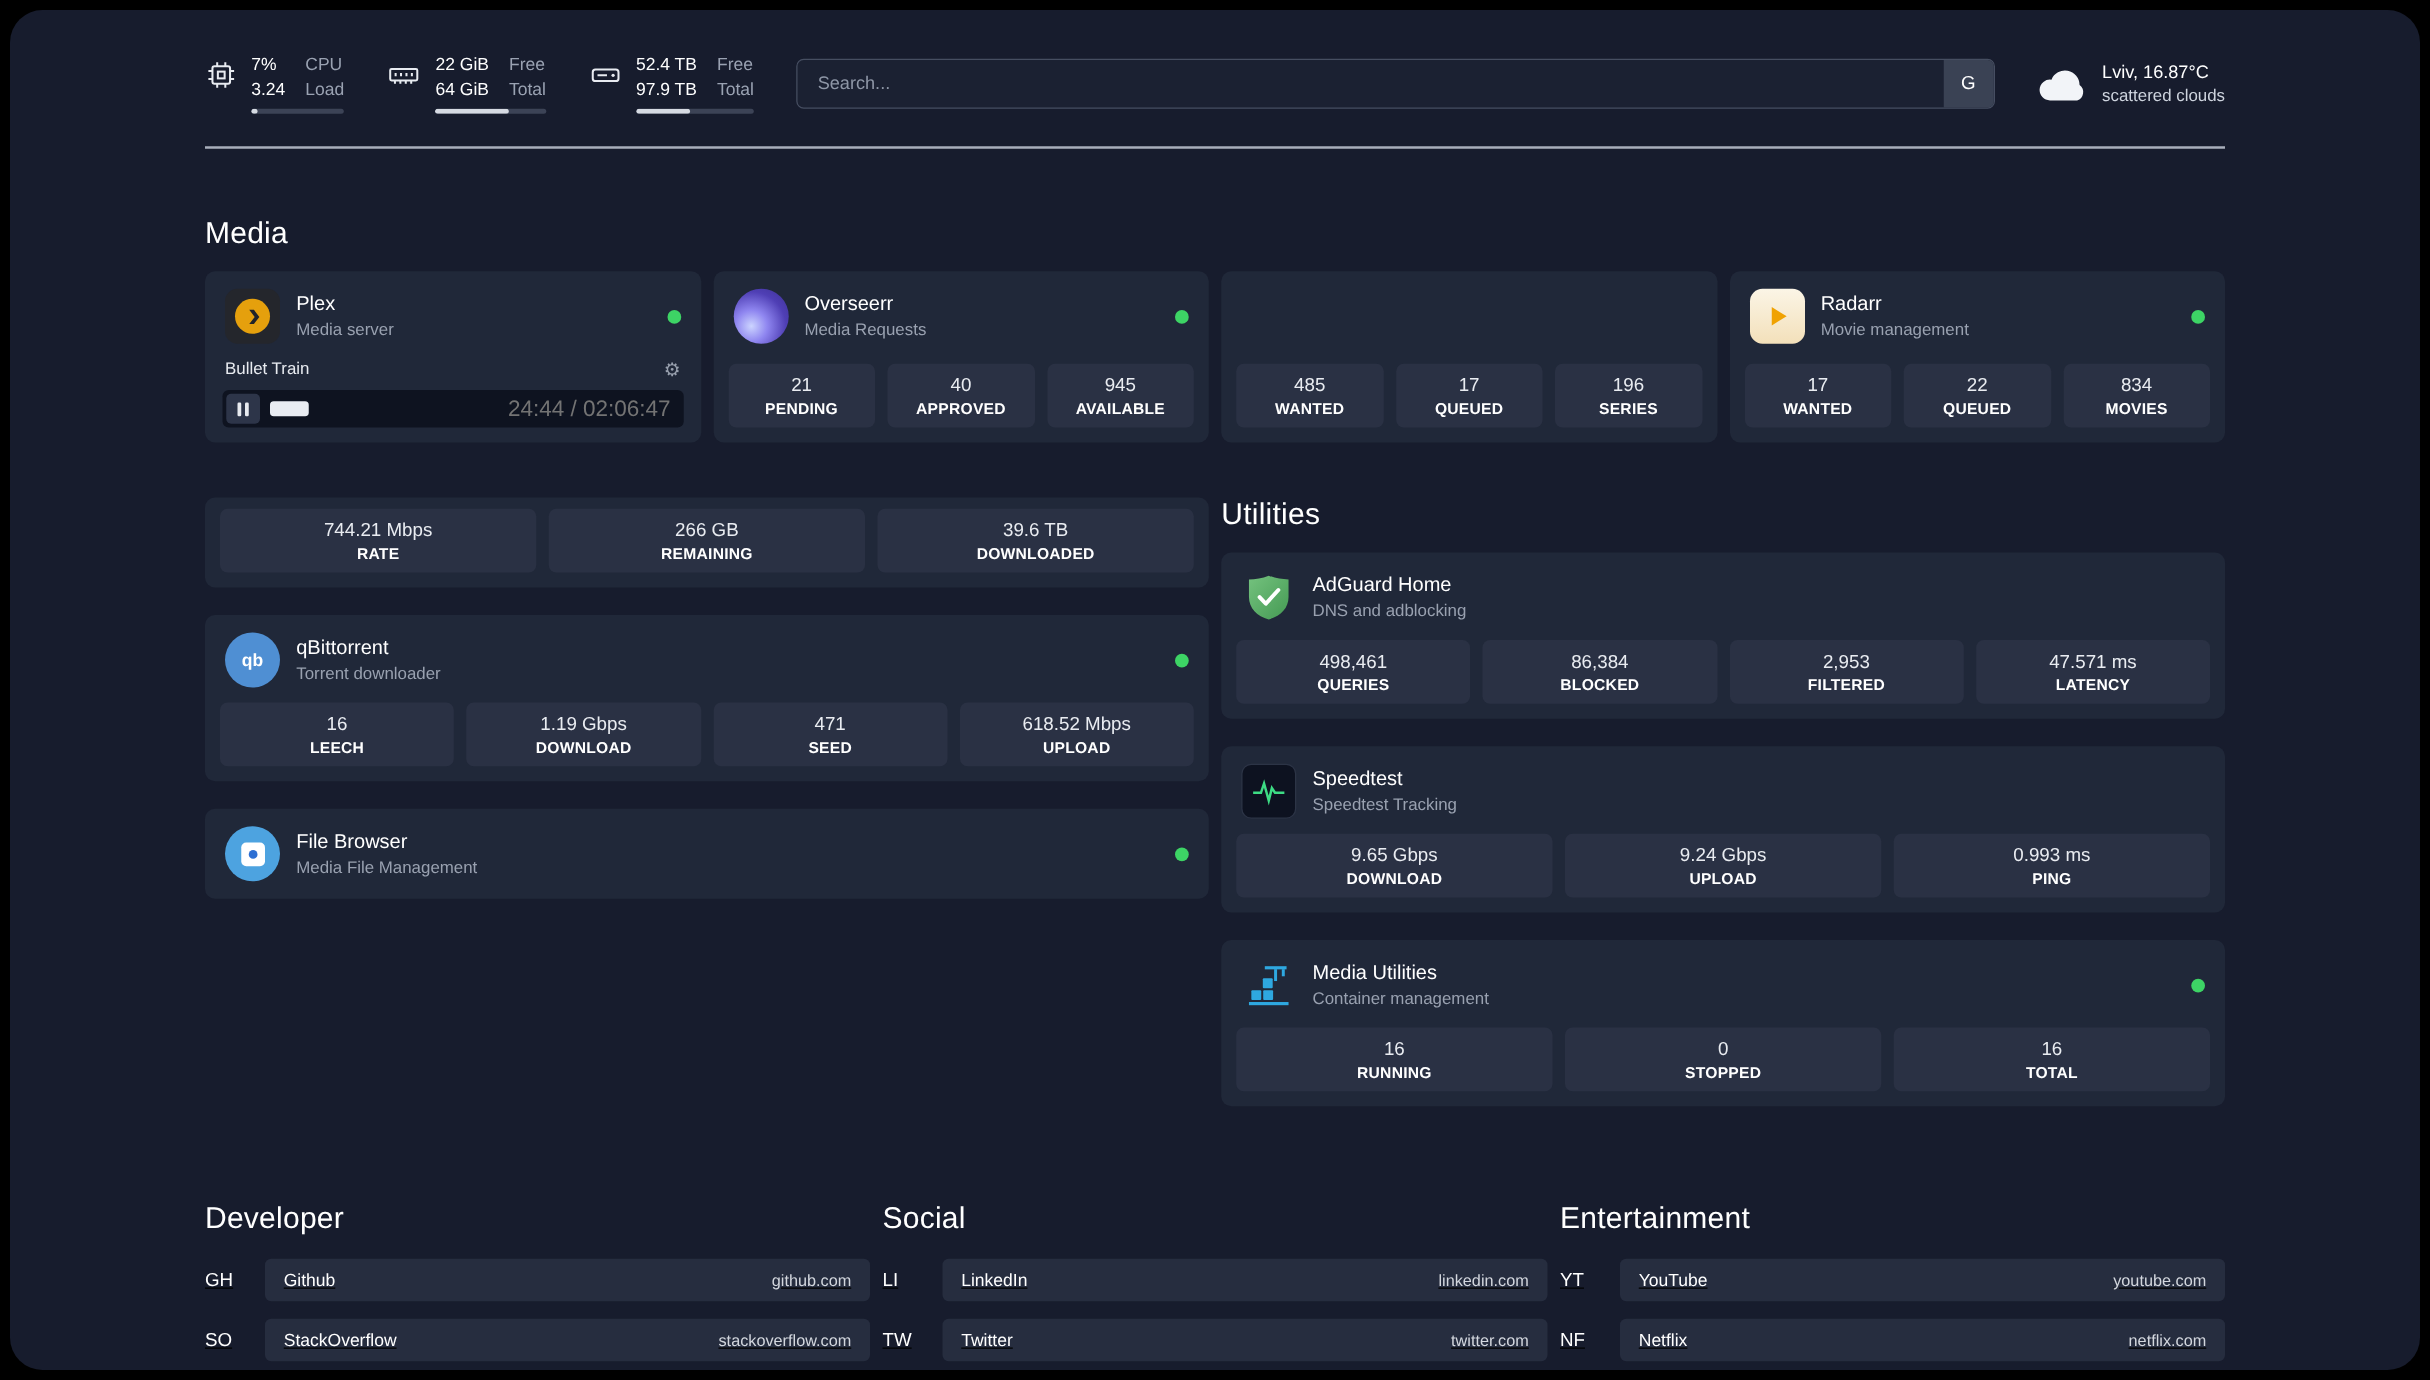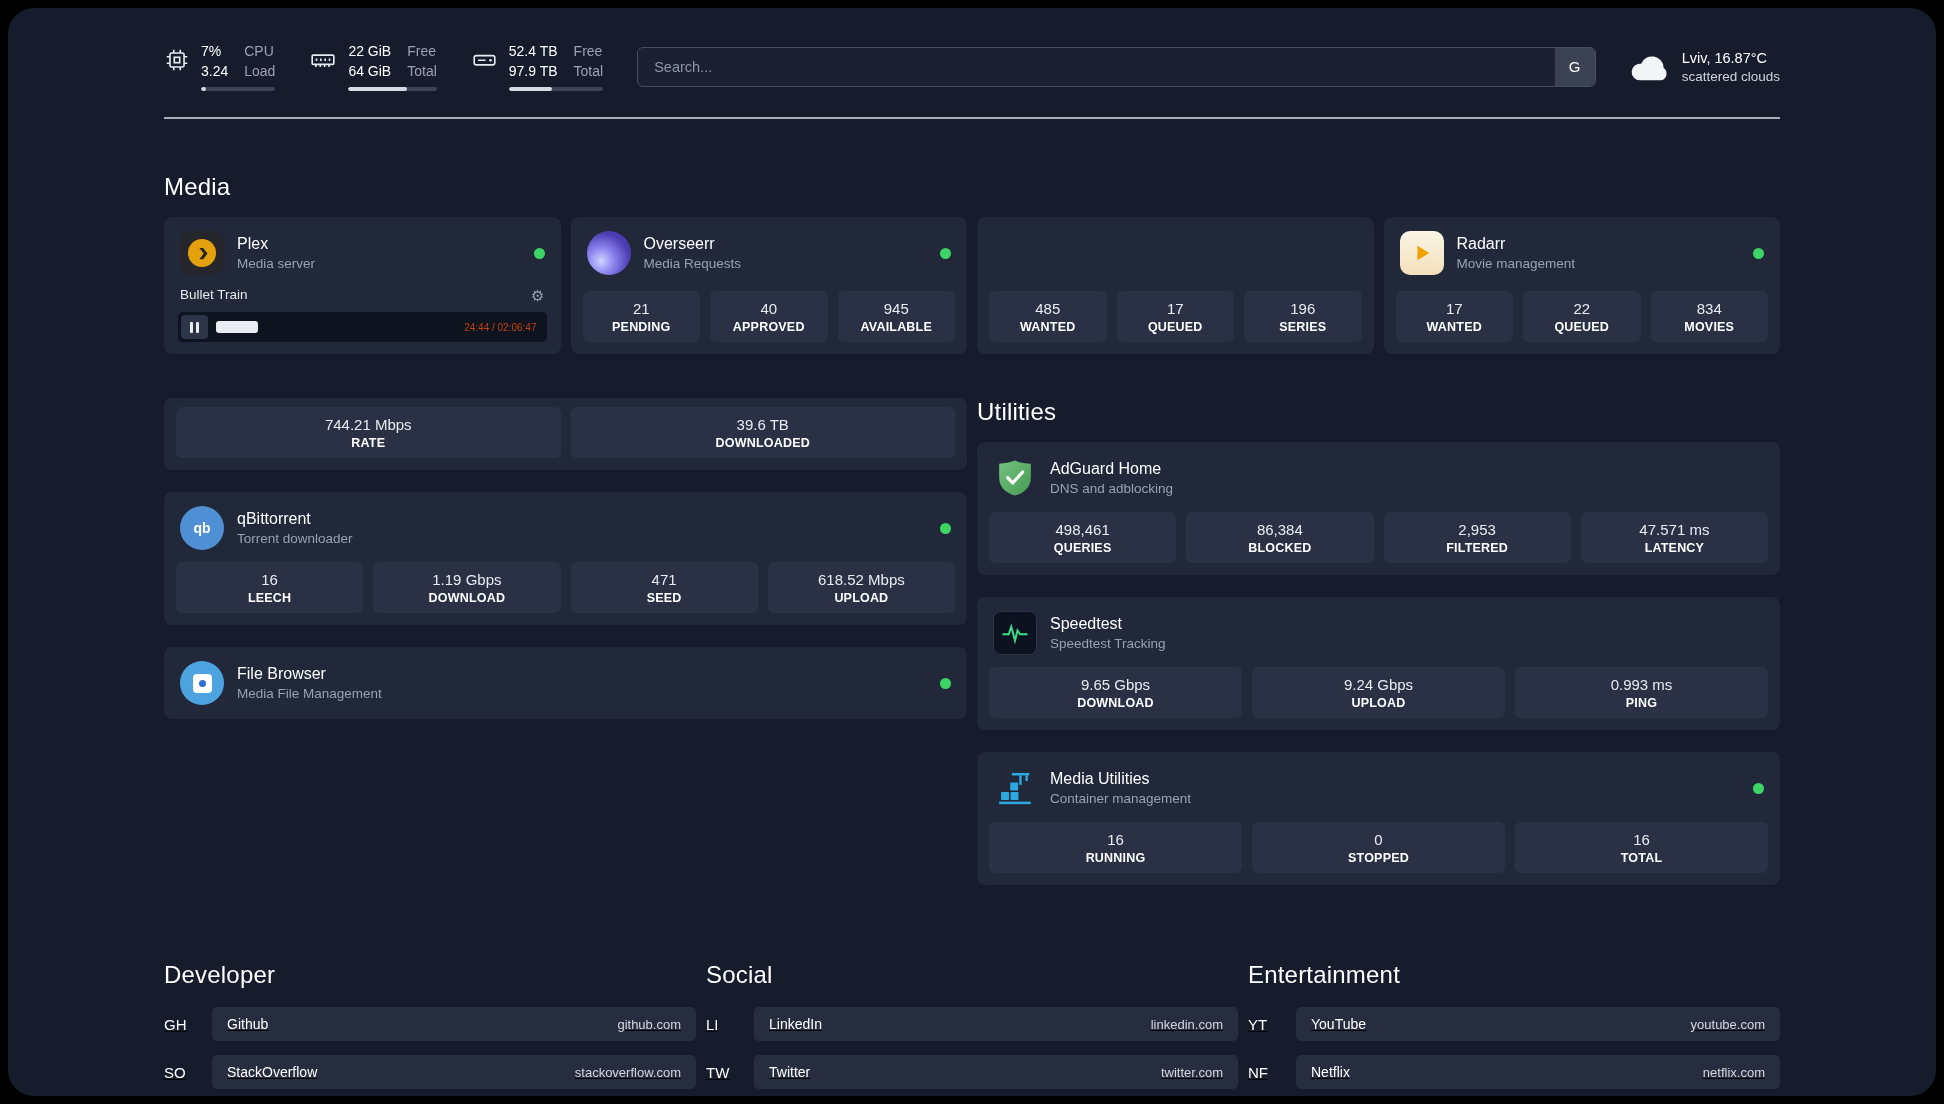--- a/index.html
+++ b/index.html
@@ -52,21 +52,21 @@
   
   .player { padding:0 14px 12px; margin-top:auto; }
   .player-row1 { display:flex; align-items:flex-start; justify-content:space-between; font-size:13.5px; color:#e8ebf0; padding:0 2px 7px; }
   .gear { color:#98a0ae; font-size:15px; cursor:pointer; }
   .player-strip { background:#0e1320; border-radius:5px; height:30px; display:flex; align-items:center; padding:3px 10px 3px 3px; gap:8px; }
   .pause-btn { width:27px; height:24px; background:#2d3549; border:none; border-radius:4px; display:flex;
     align-items:center; justify-content:center; gap:3px; cursor:pointer; flex:none; }
   .pause-btn i { width:3px; height:11px; background:#e8ebf0; border-radius:1px; display:block; }
   .ptrack { flex:1; height:12px; position:relative; }
   .pfill { position:absolute; left:0; top:0; bottom:0; background:#e9ecf2; border-radius:3px; }
-  .ptime { font-size:10px; color:#c2410c; flex:none;margin-left:25px; }
+  .ptime { font-size:18px; color:#737373; flex:none;margin-left:25px; }
 
   
   .two-col { margin-top:44px; display:grid; grid-template-columns:1fr 1fr; gap:10px; align-items:start; }
   .col-section .section-title { margin-bottom:16px; }
   .col-section .card + .card { margin-top:22px; }
 
   
   .app-icon { width:44px; height:44px; flex:none; display:flex; align-items:center; justify-content:center; border-radius:10px; }
   .icon-plex { background:#24262c; }
   .plex-circle { width:28px; height:28px; border-radius:50%; background:#e5a00d; display:flex; align-items:center; justify-content:center; }
@@ -300,20 +300,24 @@
 
       <section class="col-section">
 
         <div class="card">
           <div class="stats-row">
             <div class="stat">
               <div class="stat-value">744.21 Mbps</div>
               <div class="stat-label">RATE</div>
             </div>
             <div class="stat">
+              <div class="stat-value">266 GB</div>
+              <div class="stat-label">REMAINING</div>
+            </div>
+            <div class="stat">
               <div class="stat-value">39.6 TB</div>
               <div class="stat-label">DOWNLOADED</div>
             </div>
           </div>
         </div>
 
         <div class="card">
           <div class="card-header">
             <span class="app-icon icon-qb">
                 <span>qb</span>

